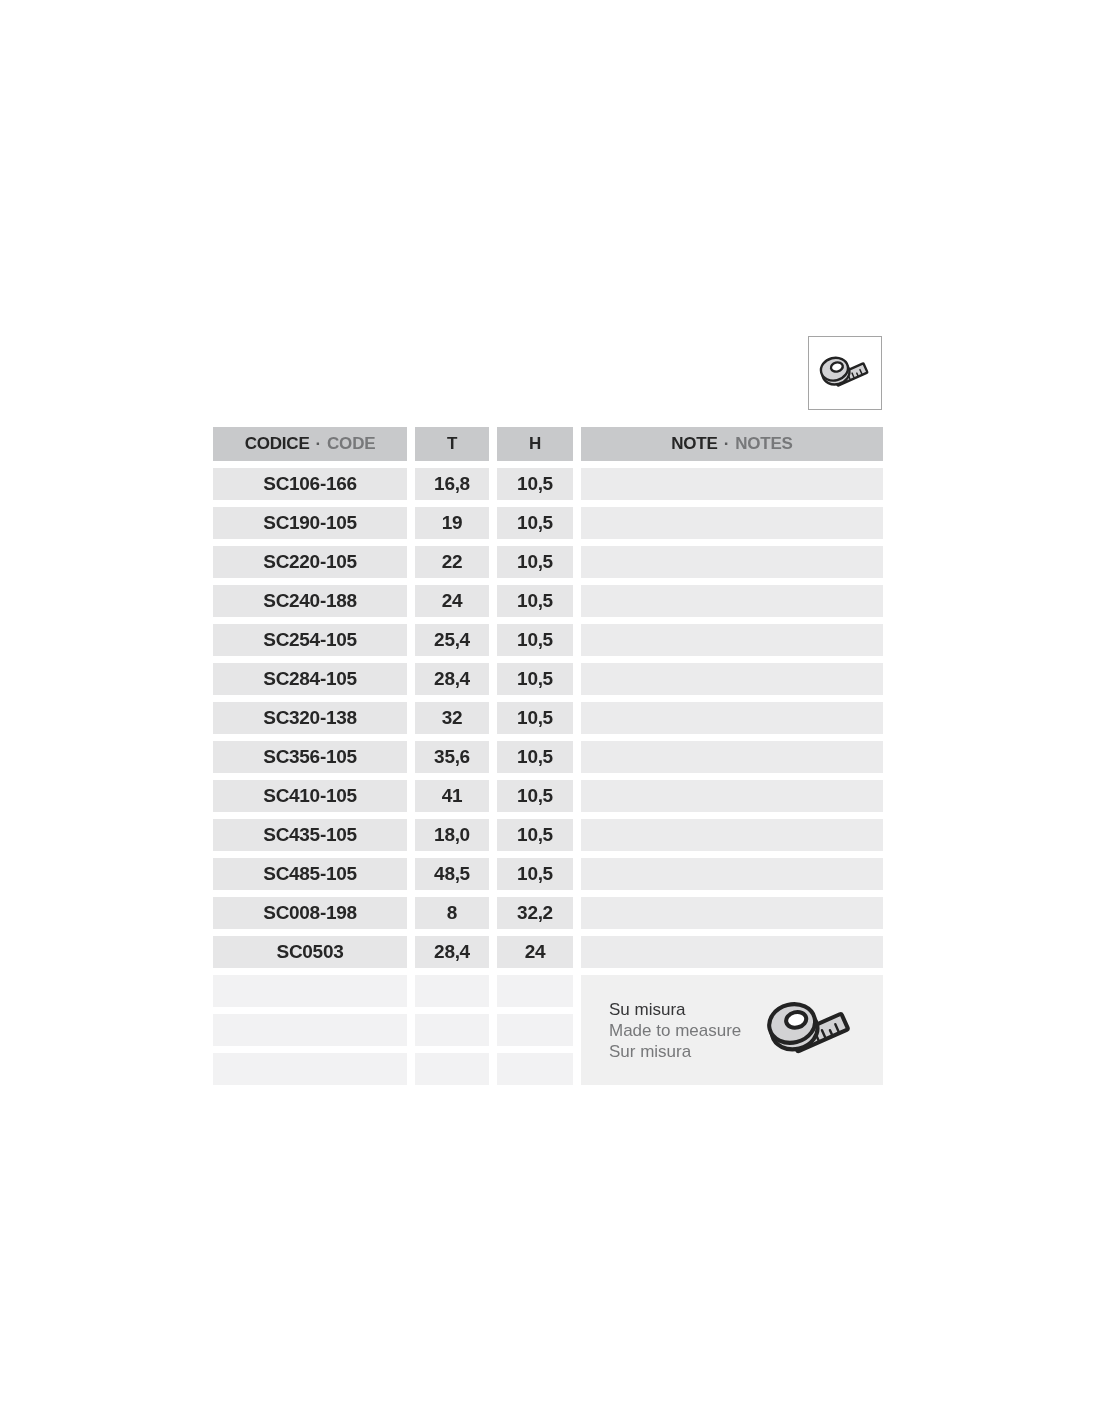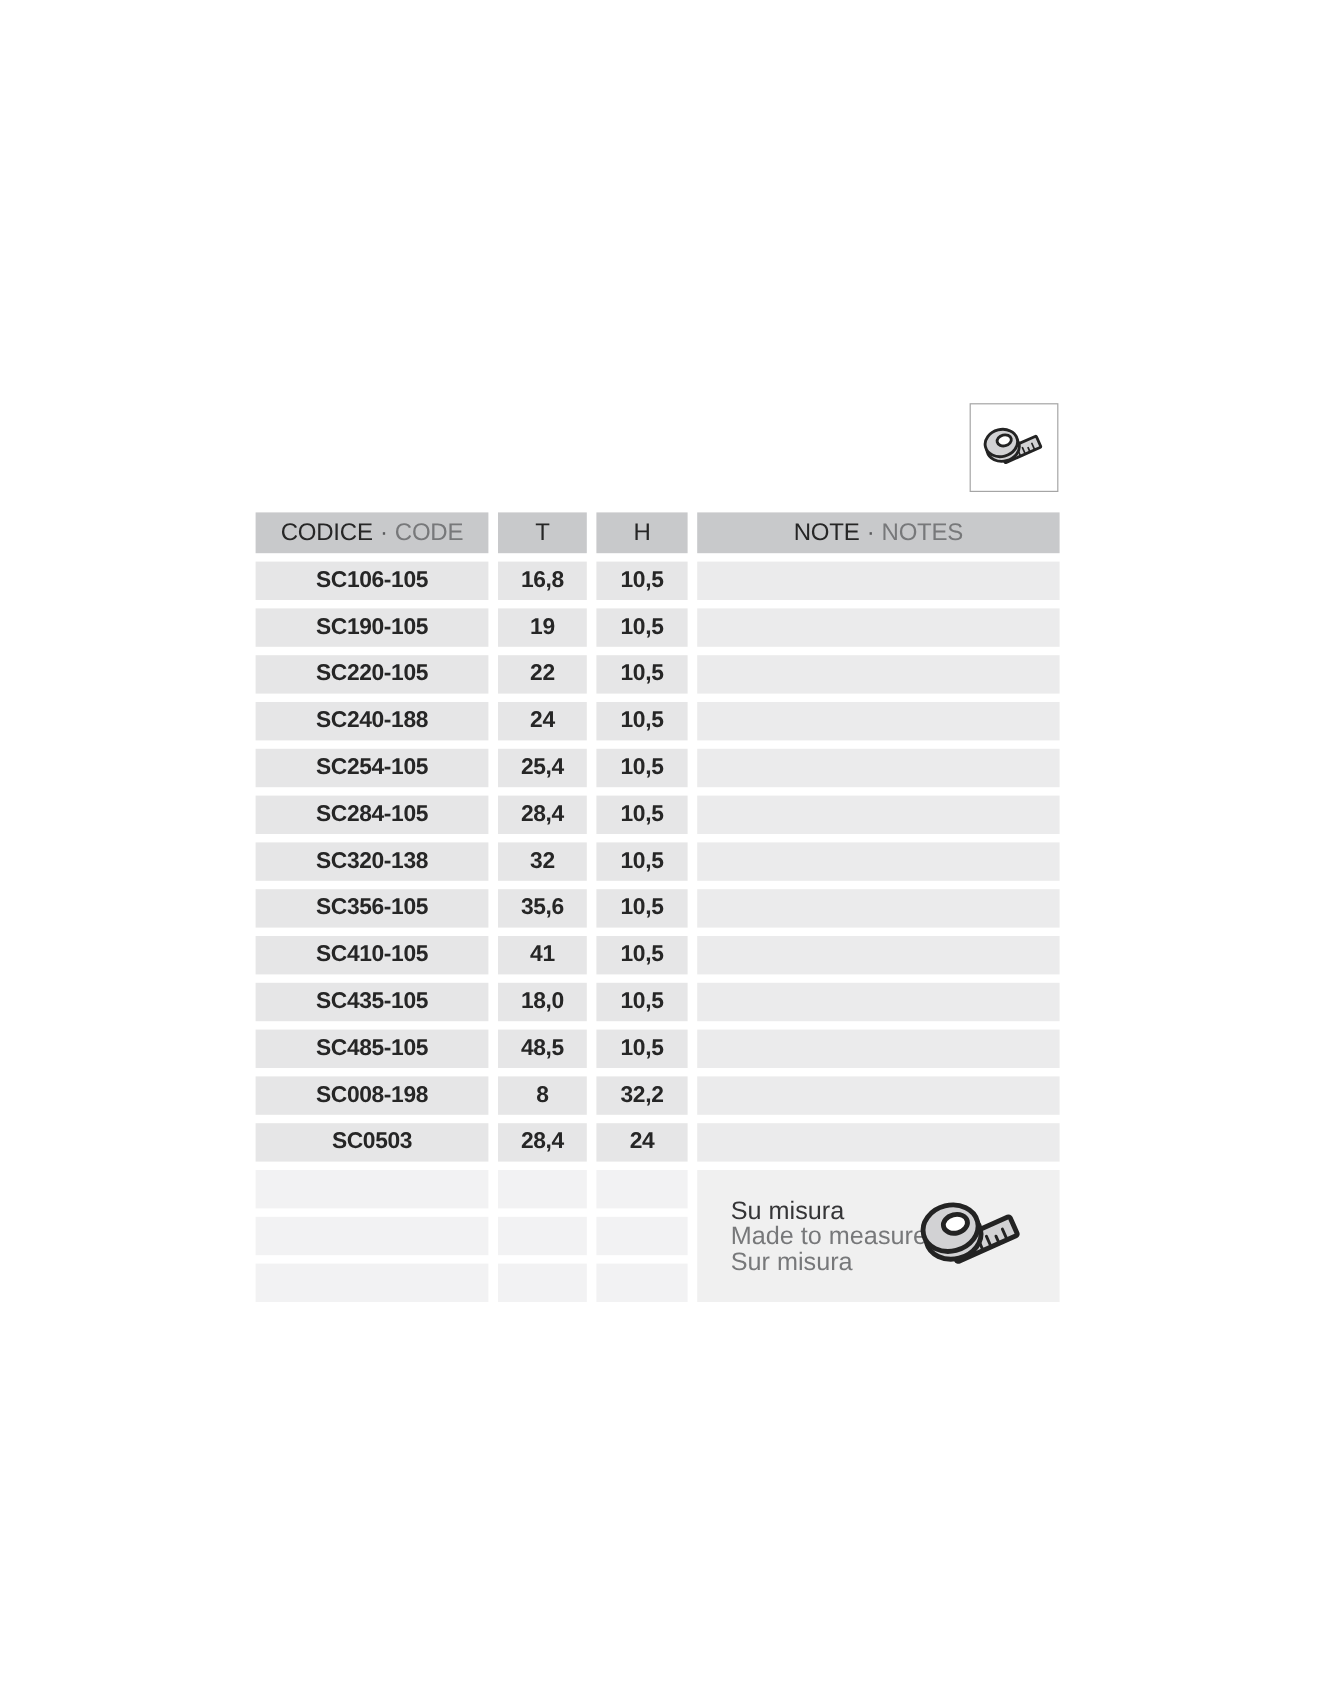--- a/index.html
+++ b/index.html
@@ -29,21 +29,21 @@
     width: 670px;
     display: grid;
     grid-template-columns: 194px 74px 76px 302px;
     grid-template-rows: 34px repeat(16, 32px);
     column-gap: 8px;
     row-gap: 7px;
   }
   .hcell {
     background: #c8c9cb;
     display: flex; align-items: center; justify-content: center;
-    font-size: 20px; font-weight: 400;
+    font-size: 17px; font-weight: 700;
     color: #262626;
     letter-spacing: -0.2px;
     white-space: nowrap;
   }
   .hcell .sep { color: #5a5b5d; margin: 0 6px; }
   .hcell .alt { color: #77787a; text-align: right; }
   .cell {
     background: #e6e6e7;
     display: flex; align-items: center; justify-content: center;
     font-size: 19px; font-weight: 700;
@@ -61,21 +61,21 @@
     position: relative;
     display: flex;
     flex-direction: column;
     justify-content: center;
     align-items: flex-start;
     padding-left: 28px;
     font-weight: 400;
     letter-spacing: 0;
   }
   .merged .mline {
-    font-size: 21px; line-height: 21px;
+    font-size: 17px; line-height: 21px;
     color: #77787a; font-weight: 400;
   }
   .merged .mline.first { color: #353537; }
   .merged svg.tape-big {
     position: absolute;
     right: 24px; top: 50%;
     transform: translateY(-50%);
     width: 98px; height: 78px;
   }
 </style>
@@ -108,21 +108,21 @@
     <span class="alt">CODE</span>
   </div>
   <div class="hcell">T</div>
   <div class="hcell">H</div>
   <div class="hcell">
     <span>NOTE</span>
     <span class="sep">·</span>
     <span class="alt">NOTES</span>
   </div>
 
-  <div class="cell">SC106-105</div>
+  <div class="cell">SC106-166</div>
   <div class="cell">16,8</div>
   <div class="cell">10,5</div>
   <div class="cell note"></div>
 
   <div class="cell">SC190-105</div>
   <div class="cell">19</div>
   <div class="cell">10,5</div>
   <div class="cell note"></div>
 
   <div class="cell">SC220-105</div>

